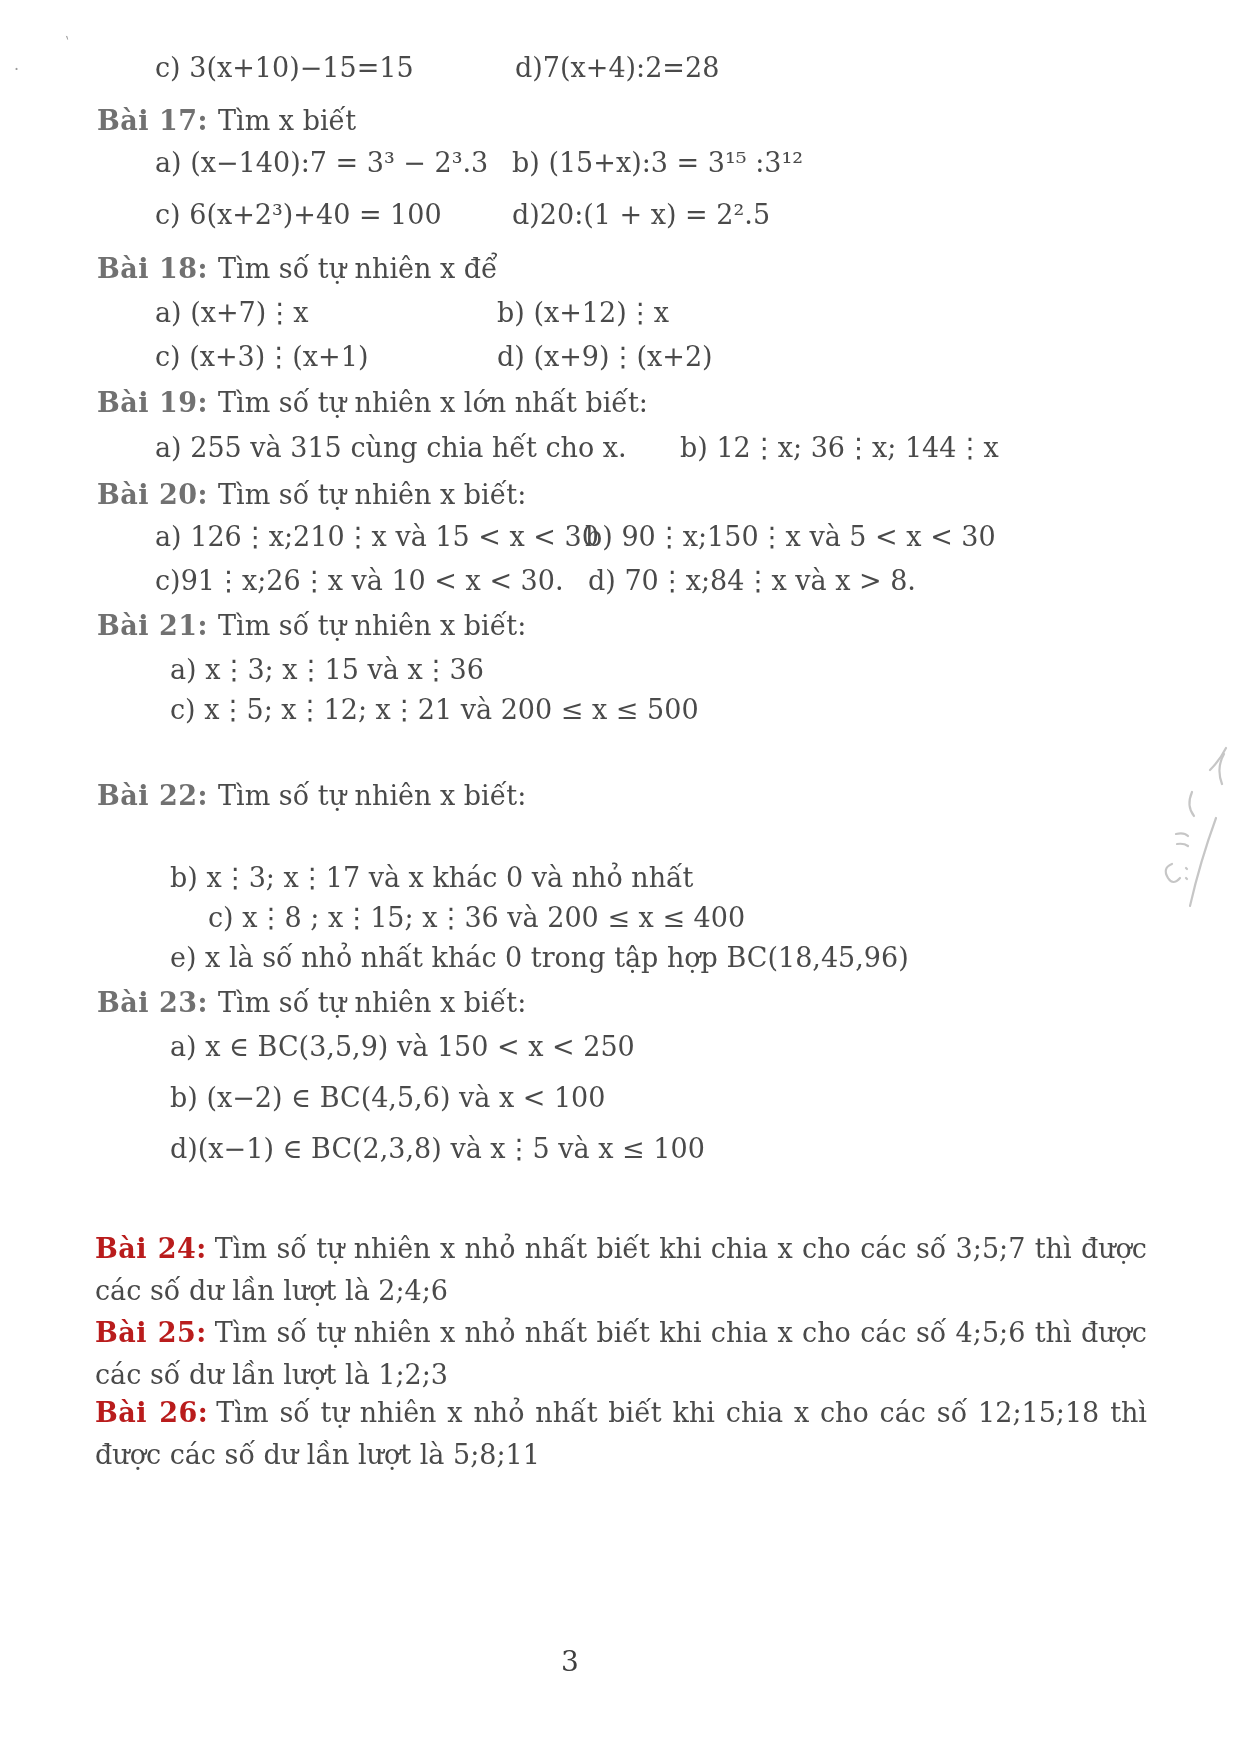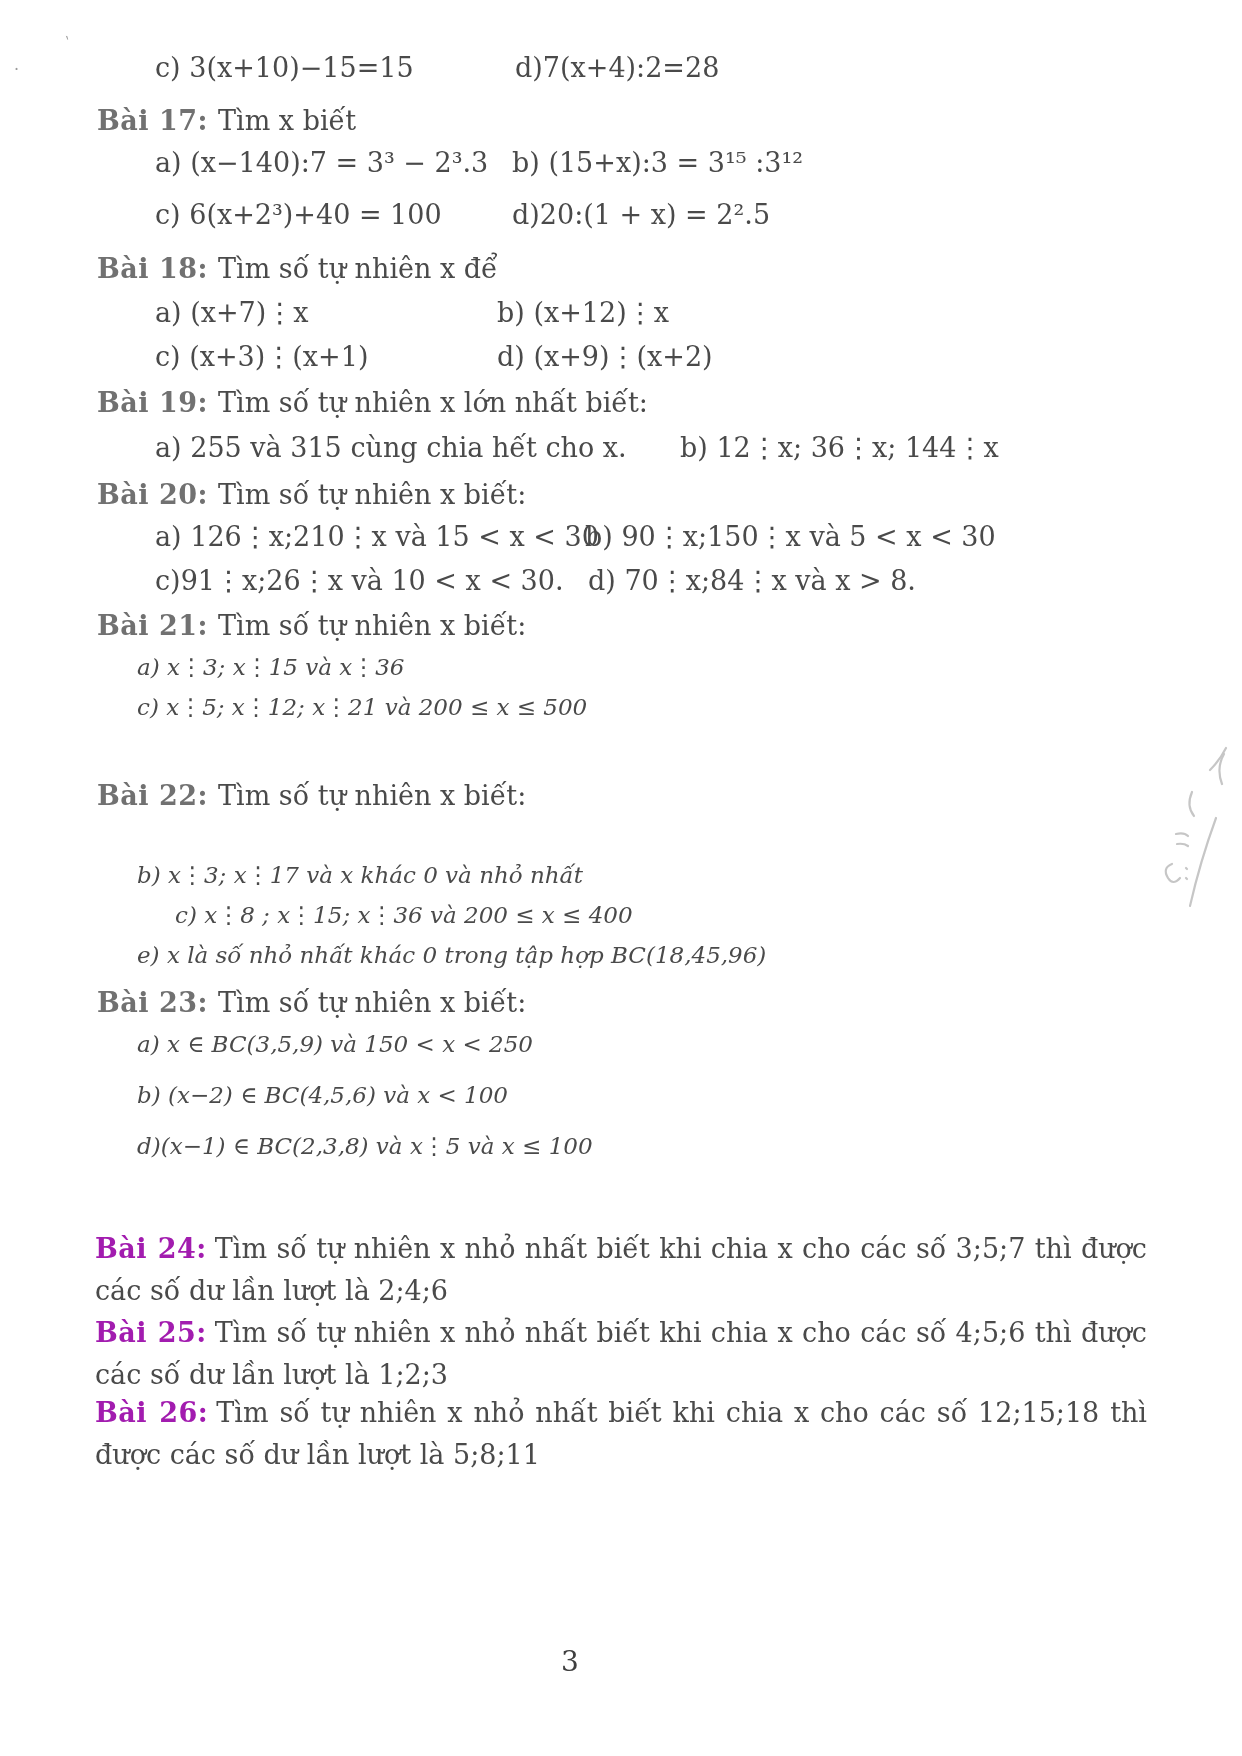--- a/index.html
+++ b/index.html
@@ -9,23 +9,23 @@
     background:#ffffff;
     font-family:"DejaVu Serif","DejaVu Sans","Liberation Serif",serif;
     color:#4a4a4a;
     overflow:hidden;
   }
   .row{position:absolute;left:0;width:1242px;white-space:nowrap;font-size:27px;}
   .row .c1{position:absolute;left:155px;}
   .row .c2{position:absolute;text-align:center;}
   .heading{position:absolute;left:97px;white-space:nowrap;font-size:27px;}
   .heading .hlabel{font-weight:bold;color:#717171;letter-spacing:.5px;margin-right:10px;}
-  .single{position:absolute;left:137px;white-space:nowrap;font-size:23px;font-style:italic;}
+  .single{position:absolute;left:170px;white-space:nowrap;font-size:27px;}
   .para{position:absolute;left:95px;width:1052px;font-size:27px;line-height:42px;text-align:justify;}
-  .para .hlabel{font-weight:bold;color:#a21caf;letter-spacing:.5px;margin-right:8px;}
+  .para .hlabel{font-weight:bold;color:#b91c1c;letter-spacing:.5px;margin-right:8px;}
   .pagenum{position:absolute;top:1645px;left:0;width:1140px;text-align:center;font-size:28px;color:#3f3f3f;}
   
   .x515{left:515px}.x512{left:512px}.x497{left:497px}.x680{left:680px}.x585{left:585px}.x588{left:588px}
   
   .speck{position:absolute;background:transparent;color:#9a9a9a;font-size:16px;}
   .margin-scribble{position:absolute;left:1146px;top:718px;}
 </style>
 </head>
 <body>
 

